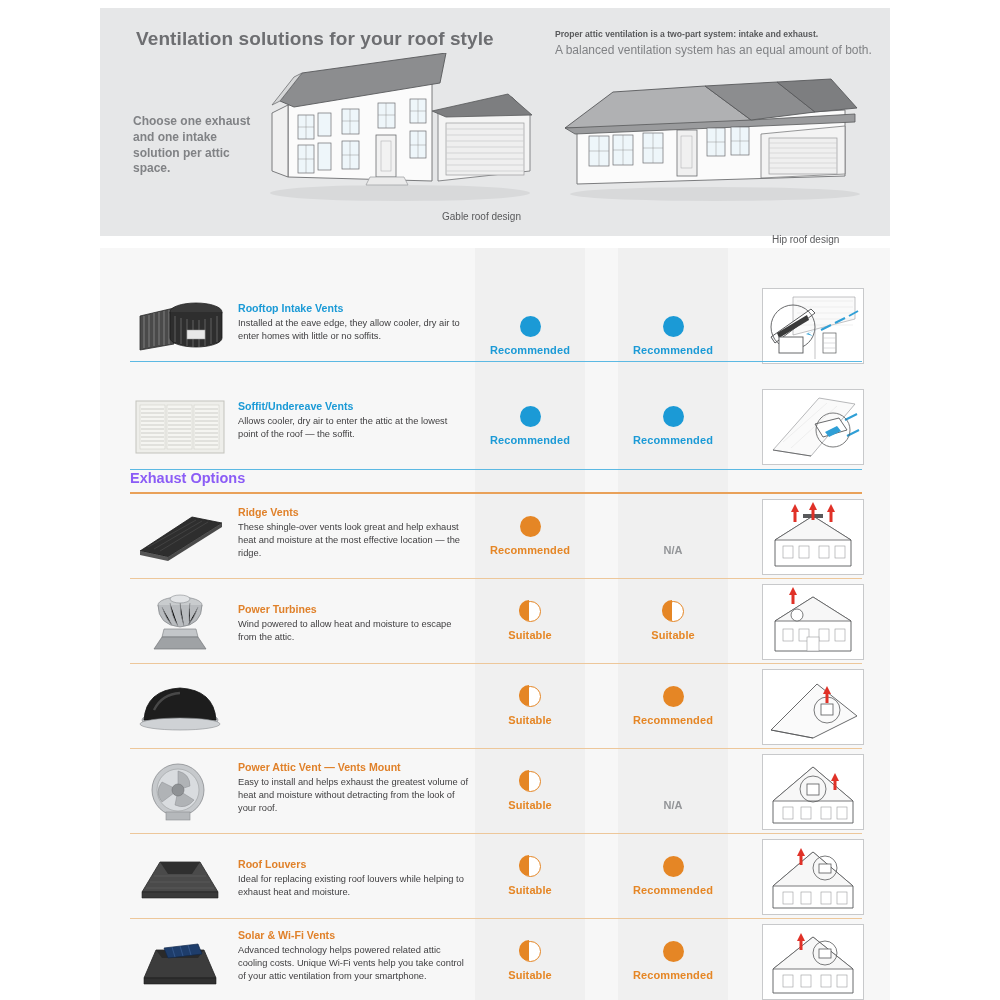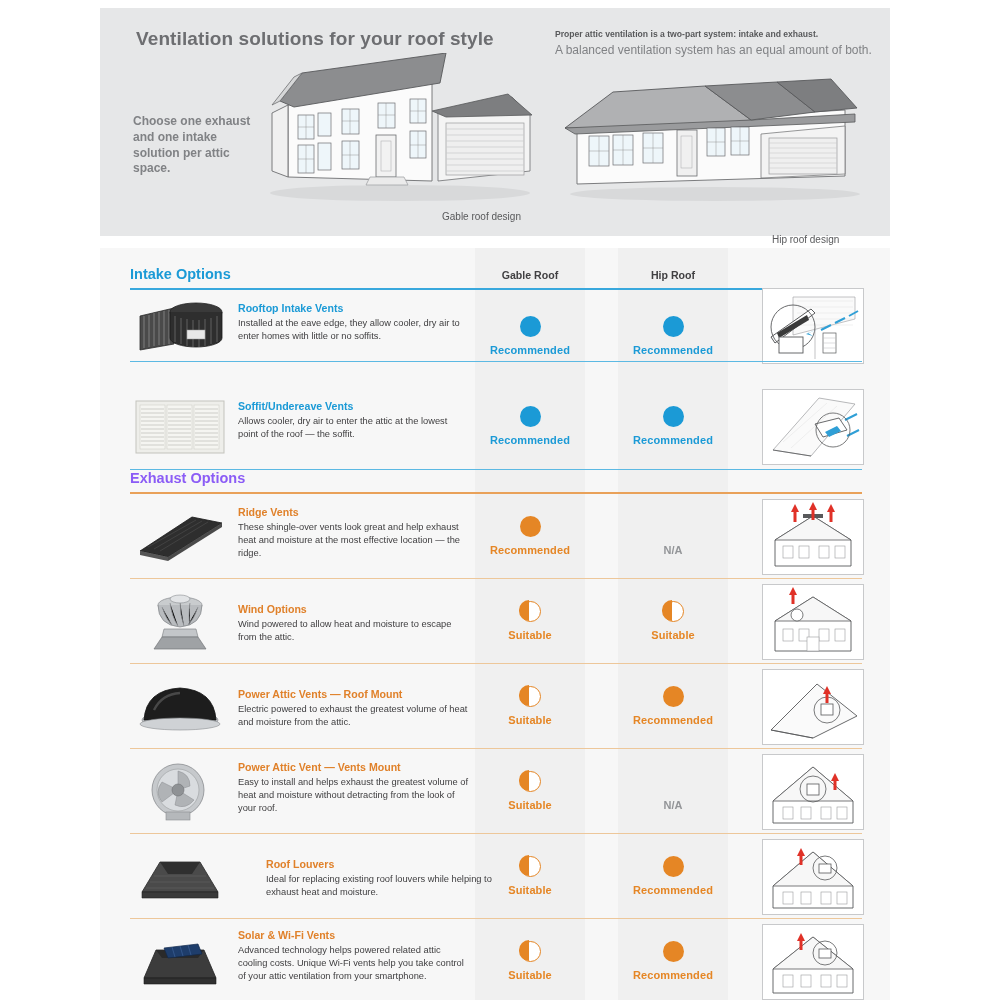--- a/index.html
+++ b/index.html
@@ -272,26 +272,20 @@
     </div>
 
     <div class="roof-caption cap-gable">Gable roof design</div>
     <div class="roof-caption cap-hip">Hip roof design</div>
   </div>
 
   <div class="panel">
     <div class="band band-gable"></div>
     <div class="band band-hip"></div>
 
-    <div class="sec-head intake" style="top:8px;">
-      <div class="sec-title">Intake Options</div>
-      <div class="sec-rule"></div>
-      <div class="col-head" style="left:345px; bottom:9px;">Gable Roof</div>
-      <div class="col-head" style="left:488px; bottom:9px;">Hip Roof</div>
-    </div>
 
     <div class="row intake-row" style="top:42px; height:72px;">
       <div class="thumb">
         <svg width="92" height="64" viewBox="0 0 92 64">
           <path d="M6 22 L40 14 L40 50 L6 56 Z" fill="#4a4a4a" stroke="#2b2b2b" stroke-width="0.8"></path>
           <g stroke="#8d8d8d" stroke-width="0.8">
             <line x1="10" y1="22" x2="10" y2="54"></line>
               <line x1="15" y1="21" x2="15" y2="53"></line>
             <line x1="20" y1="19" x2="20" y2="52"></line>
               <line x1="25" y1="18" x2="25" y2="51"></line>
@@ -494,21 +488,21 @@
             <path d="M36 15 Q36 28 40 39"></path>
               <path d="M46 16 Q44 30 46 38"></path>
             <path d="M54 20 Q50 32 44 38"></path>
           </g>
           <ellipse cx="36" cy="12" rx="10" ry="4" fill="#e2e4e6" stroke="#8a8d90" stroke-width="0.6"></ellipse>
           <path d="M20 42 L52 42 L54 50 L18 50 Z" fill="#c3c6c9" stroke="#85888b" stroke-width="0.7"></path>
           <polygon points="10,62 62,62 54,50 18,50" fill="#9fa2a5" stroke="#74777a" stroke-width="0.7"></polygon>
         </svg>
       </div>
       <div class="txt" style="top:24px;">
-        <h4>Wind Options</h4>
+        <h4>Power Turbines</h4>
         <p>Wind powered to allow heat and moisture to escape from the attic.</p>
       </div>
       <div class="cell cell-gable" style="top:22px;">
         <div class="dot dot-half"></div>
         <div class="cell-label lbl-orange">Suitable</div>
       </div>
       <div class="cell cell-hip" style="top:22px;">
         <div class="dot dot-half"></div>
         <div class="cell-label lbl-orange">Suitable</div>
       </div>
@@ -534,24 +528,20 @@
     </div>
 
     <div class="row exhaust-row" style="top:416px; height:85px;">
       <div class="thumb">
         <svg width="88" height="54" viewBox="0 0 88 54">
           <ellipse cx="44" cy="40" rx="38" ry="9" fill="#b8bbbe" stroke="#8a8d90" stroke-width="0.7"></ellipse>
           <path d="M8 40 Q10 10 44 8 Q78 10 80 40 Z" fill="#1d1d1d" stroke="#0d0d0d" stroke-width="0.8"></path>
           <path d="M18 30 Q26 14 44 13" fill="none" stroke="#6b6b6b" stroke-width="2.4" opacity="0.55"></path>
           <ellipse cx="44" cy="44" rx="40" ry="6" fill="#cfd2d5" stroke="#8a8d90" stroke-width="0.6"></ellipse>
         </svg>
-      </div>
-      <div class="txt" style="top:24px;">
-        <h4>Power Attic Vents — Roof Mount</h4>
-        <p>Electric powered to exhaust the greatest volume of heat and moisture from the attic.</p>
       </div>
       <div class="cell cell-gable" style="top:22px;">
         <div class="dot dot-half"></div>
         <div class="cell-label lbl-orange">Suitable</div>
       </div>
       <div class="cell cell-hip" style="top:22px;">
         <div class="dot dot-full-orange"></div>
         <div class="cell-label lbl-orange">Recommended</div>
       </div>
       <div class="diagram">
@@ -621,21 +611,21 @@
           <polygon points="6,40 24,10 64,10 82,40" fill="#4a4a4a" stroke="#2b2b2b" stroke-width="0.8"></polygon>
           <polygon points="24,10 64,10 56,22 32,22" fill="#2f2f2f"></polygon>
           <polygon points="6,40 82,40 82,46 6,46" fill="#3a3a3a" stroke="#222" stroke-width="0.6"></polygon>
           <g stroke="#5f5f5f" stroke-width="0.7">
             <line x1="18" y1="24" x2="70" y2="24"></line>
               <line x1="14" y1="30" x2="74" y2="30"></line>
             <line x1="10" y1="36" x2="78" y2="36"></line>
           </g>
         </svg>
       </div>
-      <div class="txt" style="top:24px;margin-left:28px;">
+      <div class="txt" style="top:24px;">
         <h4>Roof Louvers</h4>
         <p>Ideal for replacing existing roof louvers while helping to exhaust heat and moisture.</p>
       </div>
       <div class="cell cell-gable" style="top:22px;">
         <div class="dot dot-half"></div>
         <div class="cell-label lbl-orange">Suitable</div>
       </div>
       <div class="cell cell-hip" style="top:22px;">
         <div class="dot dot-full-orange"></div>
         <div class="cell-label lbl-orange">Recommended</div>

